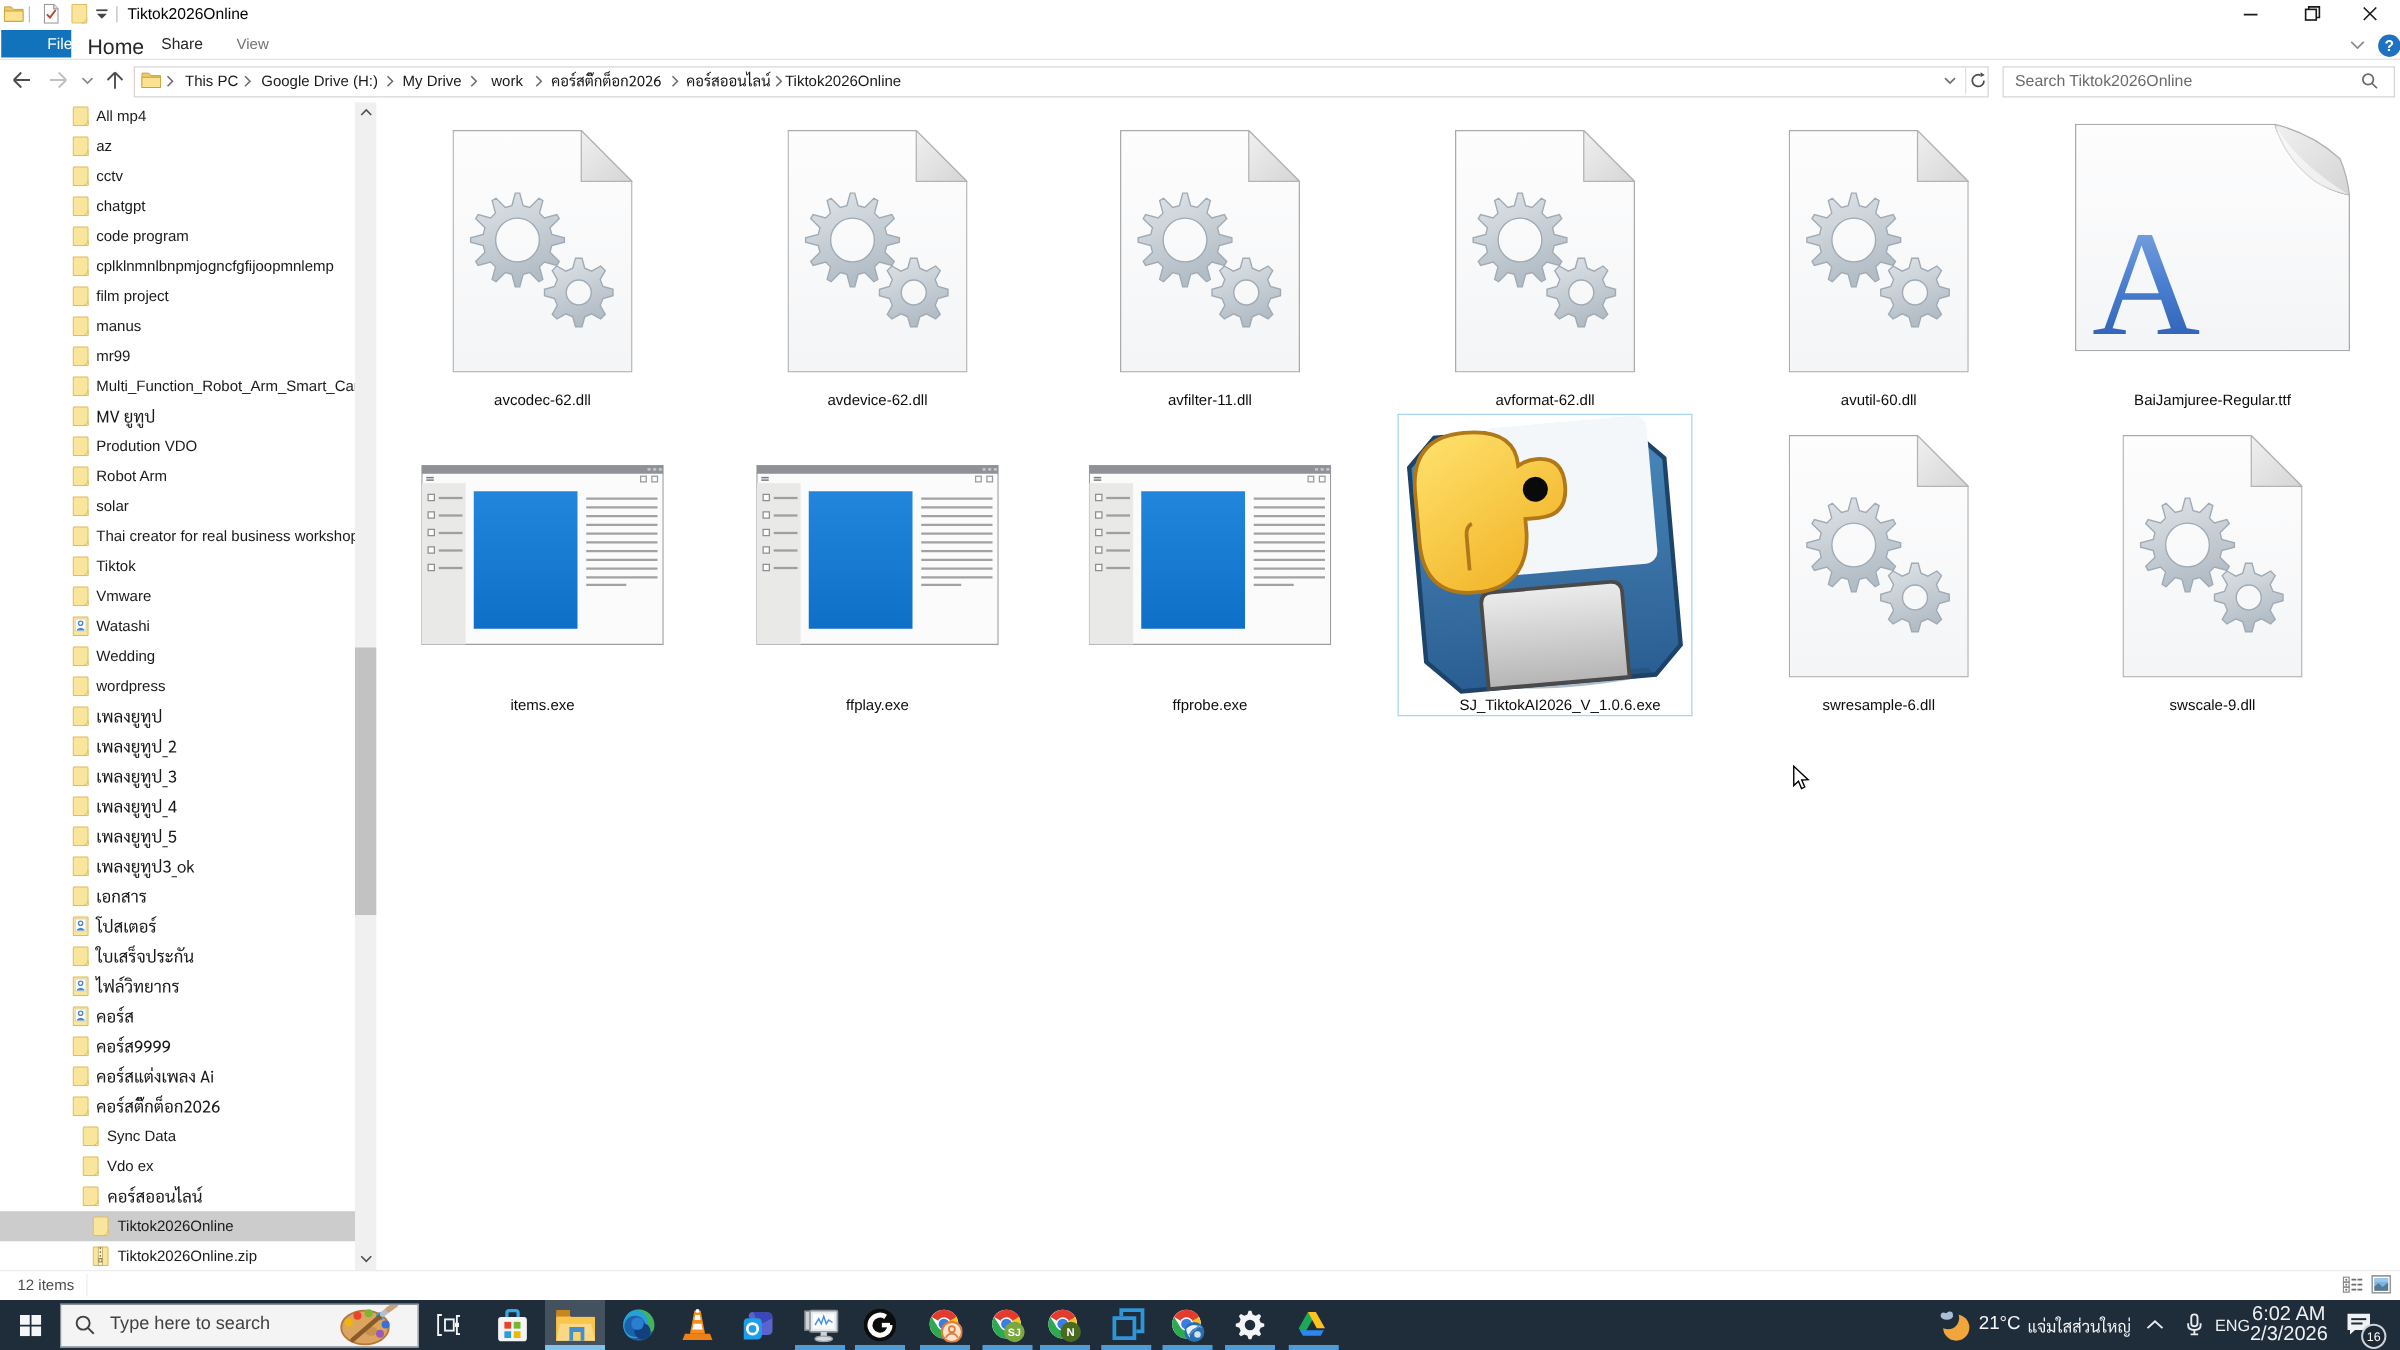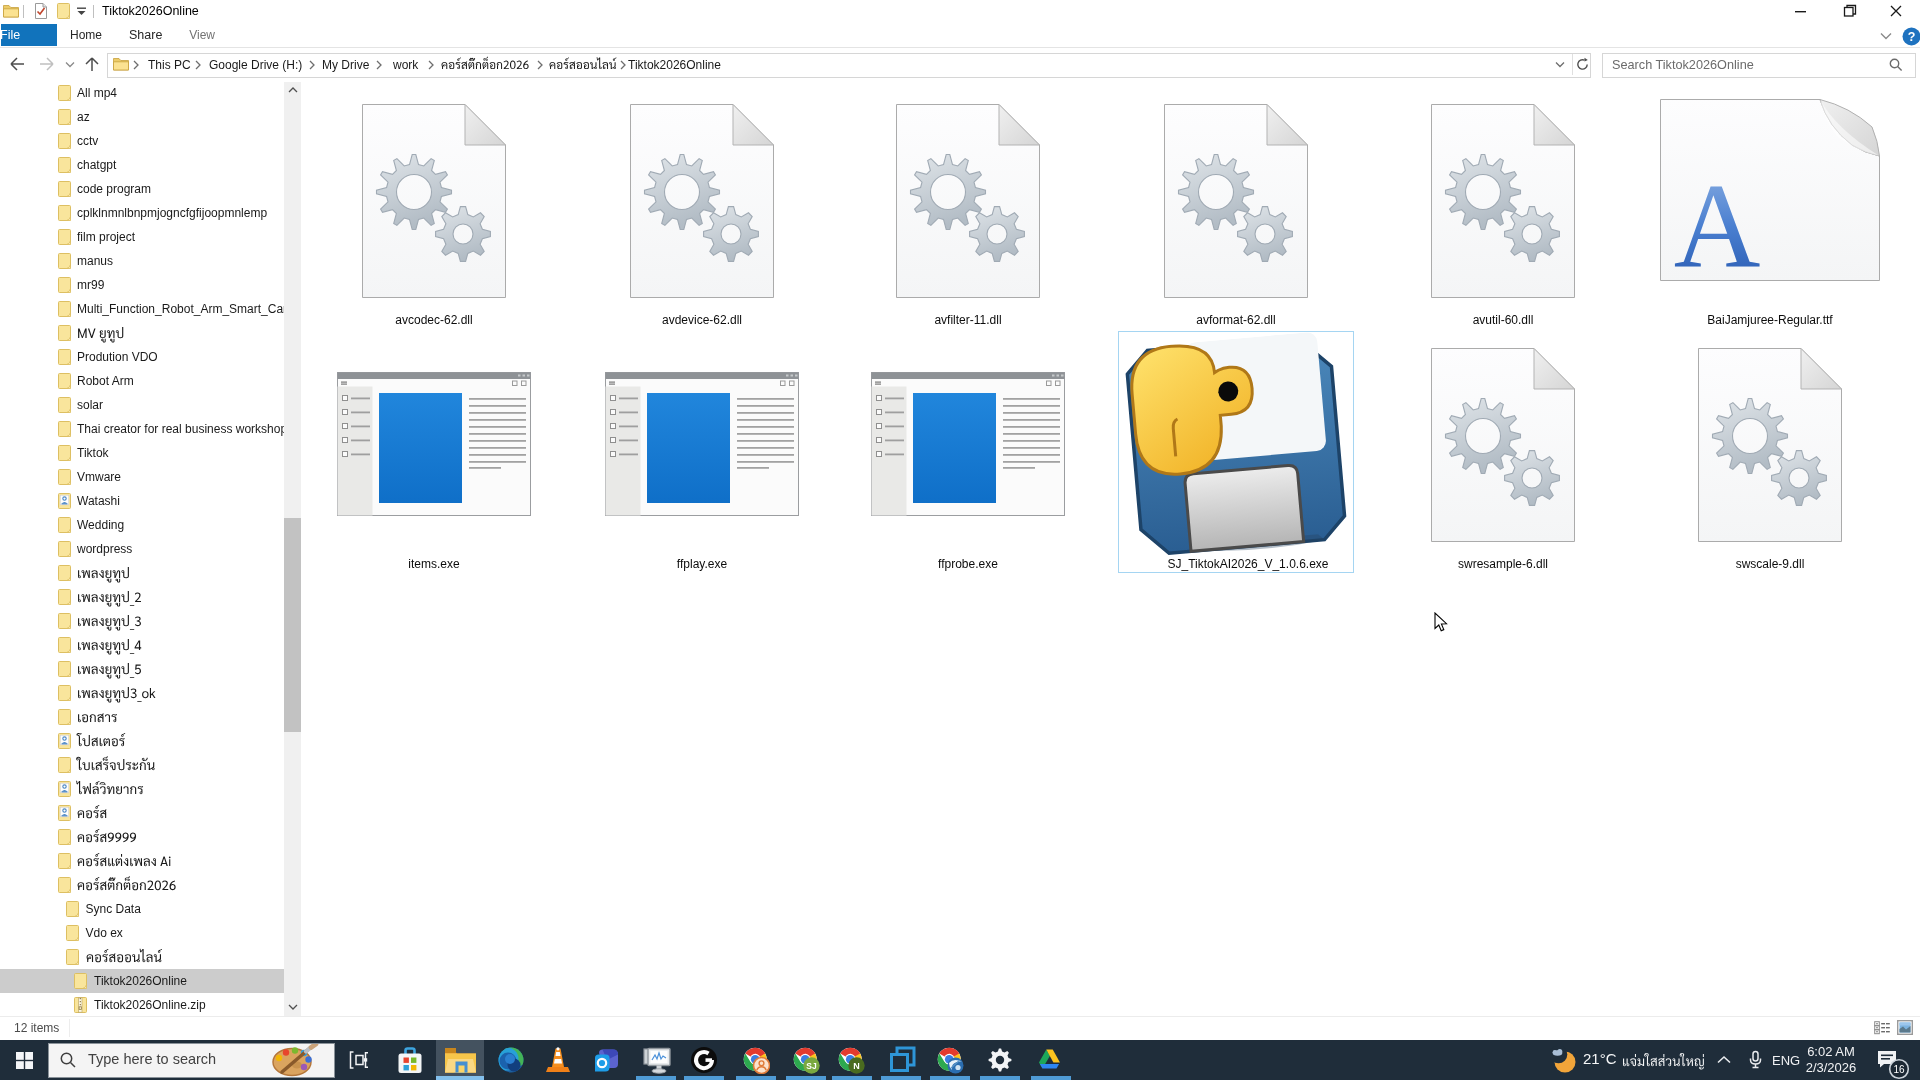--- a/index.html
+++ b/index.html
@@ -154,22 +154,22 @@
   </svg>
 <svg class="ab" style="left:1841px;top:4px" width="18" height="14" viewBox="0 0 18 14">
 <rect x="3.5" y="3.5" width="8.5" height="8.5" fill="none" stroke="#1a1a1a" stroke-width="1.3"></rect>
 <path d="M6,3.5 V1.5 H14.5 V10 H12" fill="none" stroke="#1a1a1a" stroke-width="1.3"></path>
   </svg>
 <svg class="ab" style="left:1888px;top:3px" width="16" height="16" viewBox="0 0 16 16">
 <path d="M3,3 L13,13 M13,3 L3,13" stroke="#1a1a1a" stroke-width="1.3"></path>
   </svg>
 
 <div class="ab" style="left:1px;top:24px;width:56px;height:21.5px;background:#1173bc"></div>
-<div class="ab" style="left:0;top:28px;width:58px;text-align:left;font-size:12.5px;color:#fff">File</div>
-<div class="ab" style="left:70px;top:28px;width:31px;text-align:right;font-size:12px;color:#262626">Home</div>
+<div class="ab" style="left:0;top:28px;width:58px;text-align:right;font-size:12.5px;color:#fff">File</div>
+<div class="ab" style="left:70px;top:28px;width:31px;text-align:right;font-size:17px;color:#262626">Home</div>
 <div class="ab" style="left:129px;top:28px;width:31px;text-align:left;font-size:12.5px;color:#262626">Share</div>
 <div class="ab" style="left:184px;top:28px;width:31px;text-align:right;font-size:12px;color:#737373">View</div>
 <svg class="ab" style="left:1879px;top:31px" width="14" height="10" viewBox="0 0 14 10">
 <path d="M2,2.5 L7,7.5 L12,2.5" fill="none" stroke="#8a8a8a" stroke-width="1.4"></path>
   </svg>
 <svg class="ab" style="left:1902px;top:27px" width="19" height="19" viewBox="0 0 19 19">
 <circle cx="9.5" cy="9.5" r="9" fill="#1e72bf"></circle>
 <text x="9.5" y="14" text-anchor="middle" font-size="12.5" font-weight="bold" fill="#fff" font-family="Liberation Sans,sans-serif">?</text>
   </svg>
 <div class="ab" style="left:0;top:47px;width:1920px;height:1px;background:#e4e4e4"></div>
@@ -669,21 +669,21 @@
   </svg>
 <svg class="ab" style="left:1716px;top:1055px" width="16" height="10" viewBox="0 0 16 10">
 <path d="M2,7.5 L8,2 L14,7.5" fill="none" stroke="#e9ebee" stroke-width="1.6"></path>
   </svg>
 <svg class="ab" style="left:1748px;top:1050px" width="15" height="20" viewBox="0 0 15 20">
 <rect x="5" y="1.5" width="5" height="9.5" rx="2.5" fill="none" stroke="#e9ebee" stroke-width="1.5"></rect>
 <path d="M2.5,8.5 V10 Q2.5,14 7.5,14 Q12.5,14 12.5,10 V8.5" fill="none" stroke="#e9ebee" stroke-width="1.5"></path>
 <path d="M7.5,14 V17.5 M4.5,17.5 H10.5" stroke="#e9ebee" stroke-width="1.5"></path>
   </svg>
 <div class="ab" style="left:1772px;top:1053px;font-size:13px;color:#f0f1f3">ENG</div>
-<div class="ab" style="left:1800px;top:1044px;width:62px;text-align:center;font-size:13px;color:#f0f1f3;line-height:16px">6:02 AM<br>2/3/2026</div>
+<div class="ab" style="left:1800px;top:1044px;width:62px;text-align:center;font-size:16px;color:#f0f1f3;line-height:16px">6:02 AM<br>2/3/2026</div>
 <svg class="ab" style="left:1876px;top:1049px" width="22" height="20" viewBox="0 0 22 20">
 <path d="M2,2 H20 V15 H8 L4,18.5 V15 H2 Z" fill="#f0f2f4"></path>
 <rect x="5" y="5.5" width="12" height="1.6" fill="#1f2d3a"></rect>
     <rect x="5" y="9" width="9" height="1.6" fill="#1f2d3a"></rect>
   </svg>
 <svg class="ab" style="left:1888px;top:1058px" width="22" height="22" viewBox="0 0 22 22">
 <circle cx="11" cy="11" r="9.3" fill="#1c2834" stroke="#ccd3da" stroke-width="1.6"></circle>
 <text x="11" y="14.6" text-anchor="middle" font-size="10" fill="#fff" font-family="Liberation Sans,sans-serif">16</text>
   </svg>
 <svg class="ab" style="left:1434px;top:612px" width="14" height="21" viewBox="0 0 14 21">

